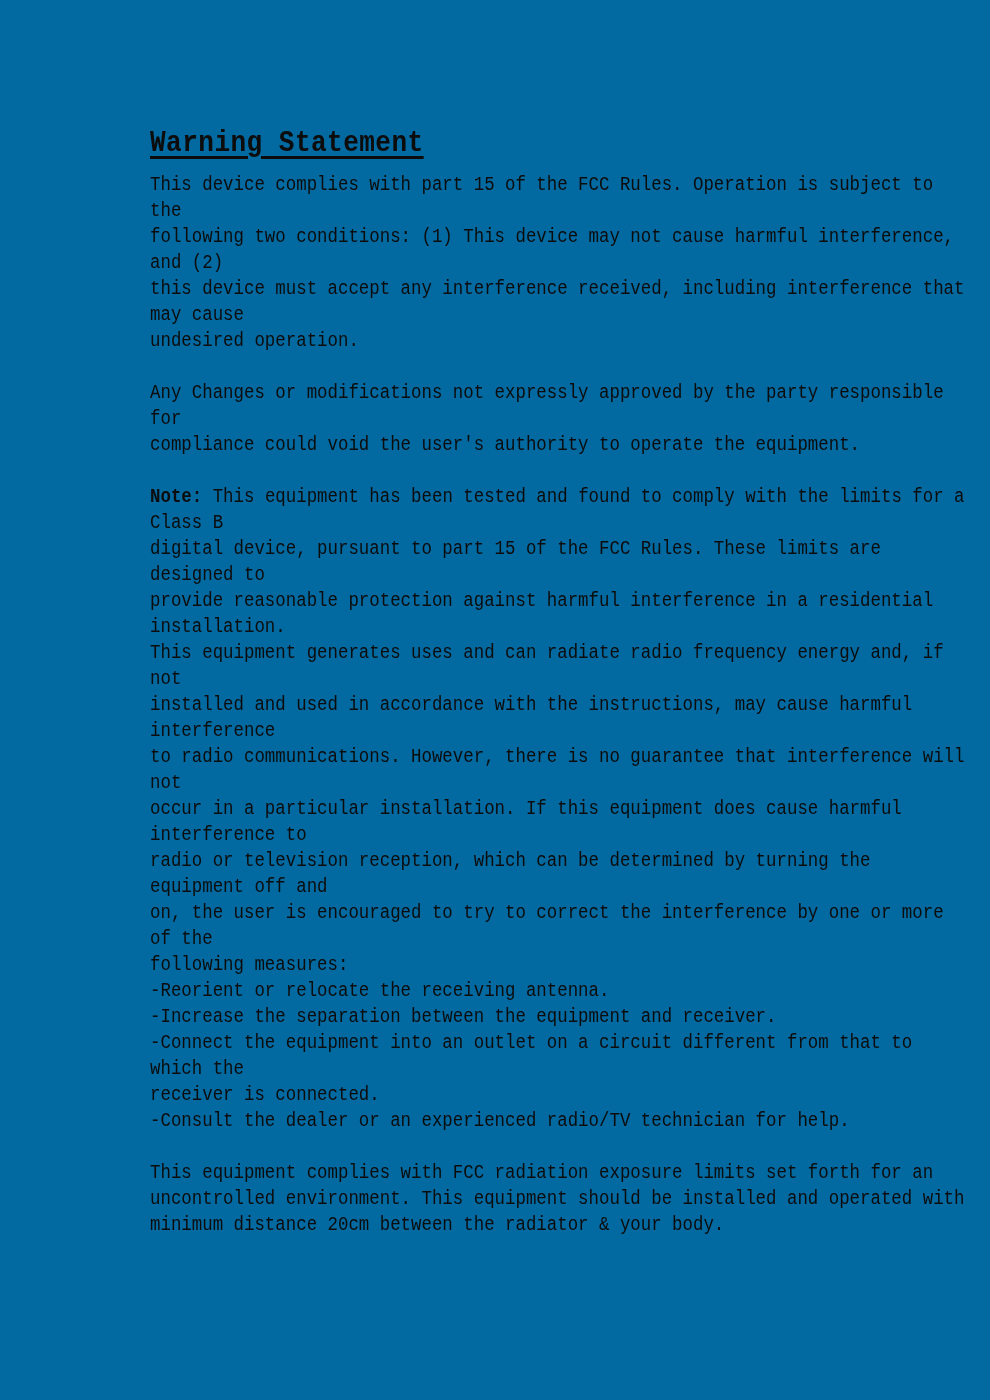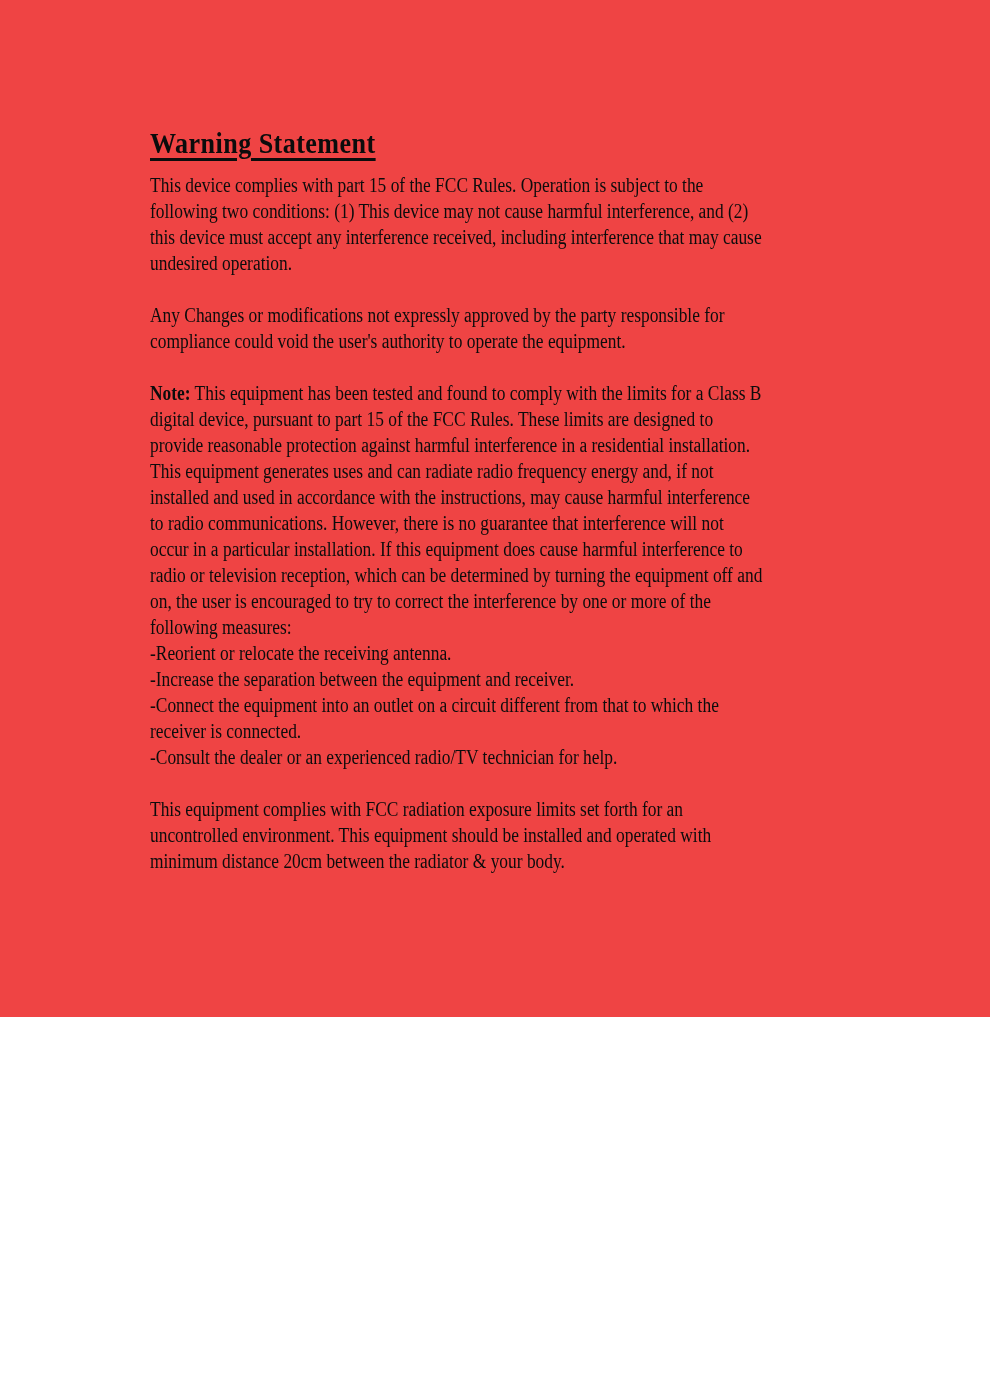--- a/index.html
+++ b/index.html
@@ -3,24 +3,24 @@
 <meta charset="utf-8">
 <style>
   html, body {
     margin: 0;
     padding: 0;
     background: #ffffff;
   }
   .page {
     position: relative;
     width: 990px;
-    height: 1017px;
-    background: #ef4444;
+    height: 1400px;
+    background: #0369a1;
     overflow: hidden;
-    font-family: Liberation Serif, serif;
+    font-family: Liberation Mono, monospace;
     color: #0c0c0c;
   }
   .content {
     position: absolute;
     left: 150px;
     top: 124px;
     width: 940px;
     transform: scaleX(0.87);
     transform-origin: 0 0;
   }

